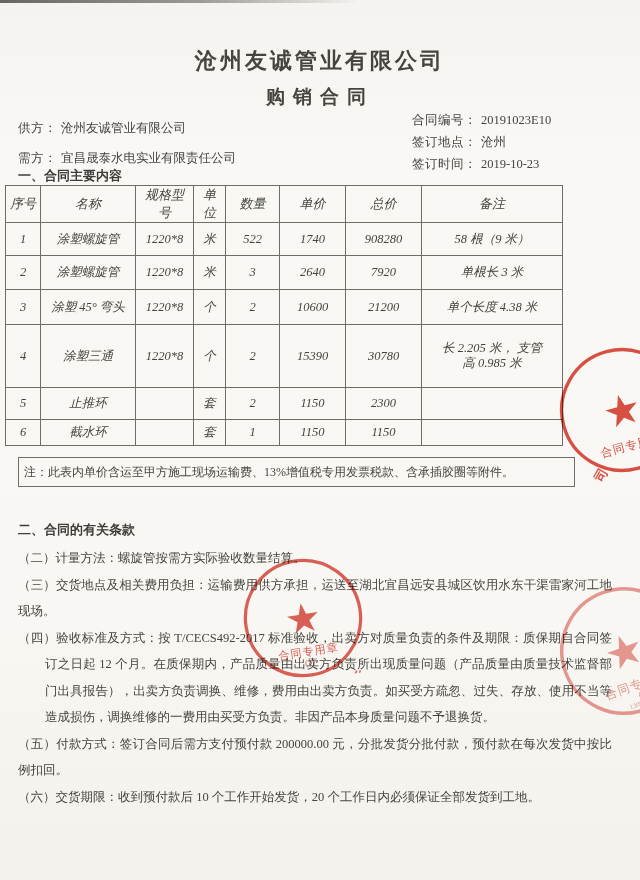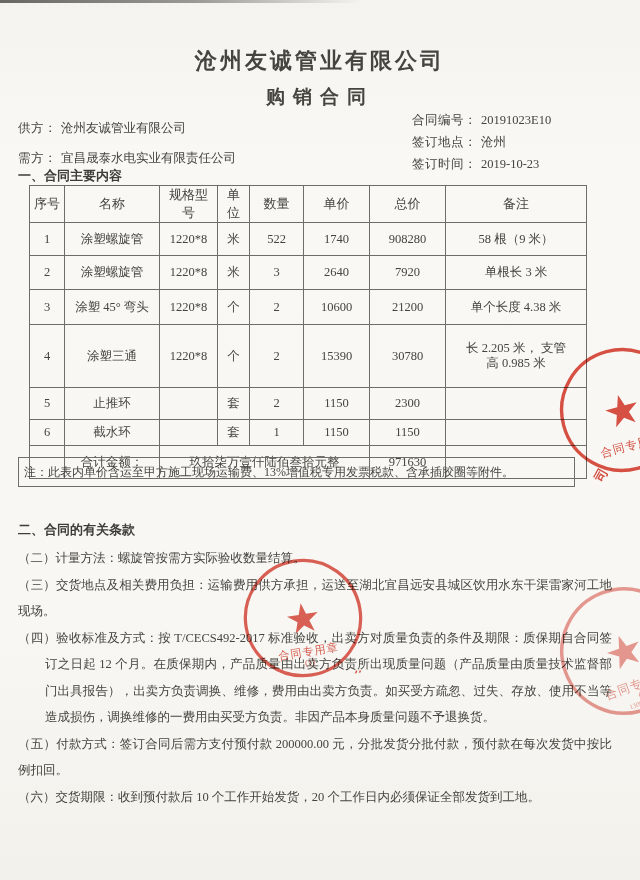--- a/index.html
+++ b/index.html
@@ -31,22 +31,22 @@
   .val{margin-left:4px;}
   .party-supplier{left:18px;top:120px;}
   .party-buyer{left:18px;top:150px;}
   .meta-no{left:412px;top:112px;}
   .meta-place{left:412px;top:134px;}
   .meta-date{left:412px;top:156px;}
   .sec-head{position:absolute;font-size:13px;font-weight:600;color:#3e3d39;}
   .sec1{left:18px;top:167px;}
   .sec2{left:18px;top:521px;}
   table.items{
-    position:absolute;left:29px;top:185px;width:557px;
-    border-collapse:collapse;table-layout:fixed;
+    position:absolute;left:5px;top:185px;width:557px;
+    border-collapse:collapse;table-layout:fixed;font-style:italic;
   }
   table.items th,table.items td{
     border:1px solid #6e6d68;text-align:center;vertical-align:middle;
     font-weight:normal;font-size:12.5px;color:#45443f;padding:0 3px;
     overflow:hidden;
   }
   table.items th{font-size:13px;height:30px;}
   .remark-cell{font-size:12px;line-height:15px;border-radius:6px;}
   .note-box{
     position:absolute;left:18px;top:457px;width:557px;height:30px;
@@ -168,27 +168,20 @@
     <tr style="height:26px">
       <td>6</td>
       <td>截水环</td>
       <td></td>
       <td>套</td>
       <td>1</td>
       <td>1150</td>
       <td>1150</td>
       <td class="remark-cell"></td>
     </tr>
-    <tr style="height:33px">
-      <td></td>
-      <td>合计金额：</td>
-      <td colspan="4">玖拾柒万壹仟陆佰叁拾元整</td>
-      <td>971630</td>
-      <td></td>
-    </tr>
   </tbody>
     </table>
 
   <div class="note-box">
     <span>注：此表内单价含运至甲方施工现场运输费、13%增值税专用发票税款、含承插胶圈等附件。</span>
   </div>
 
 
   <div class="sec-head sec2">二、合同的有关条款</div>
 

